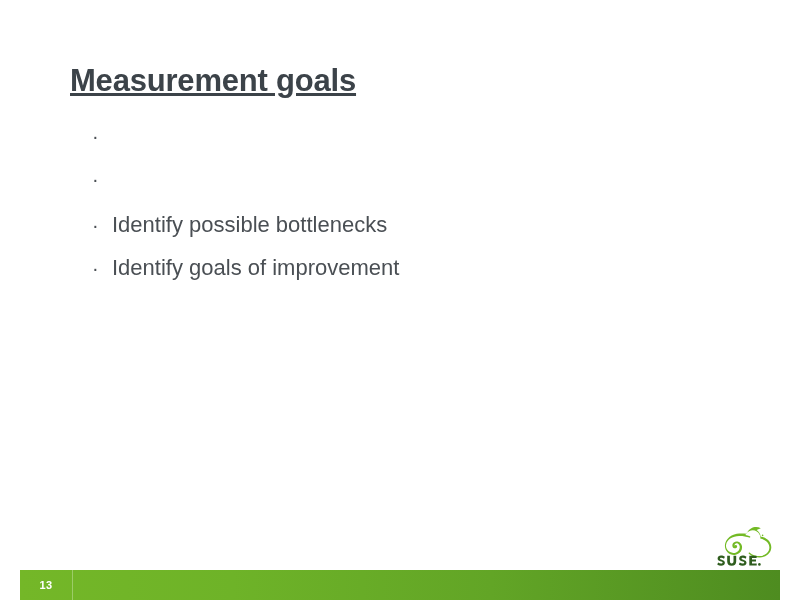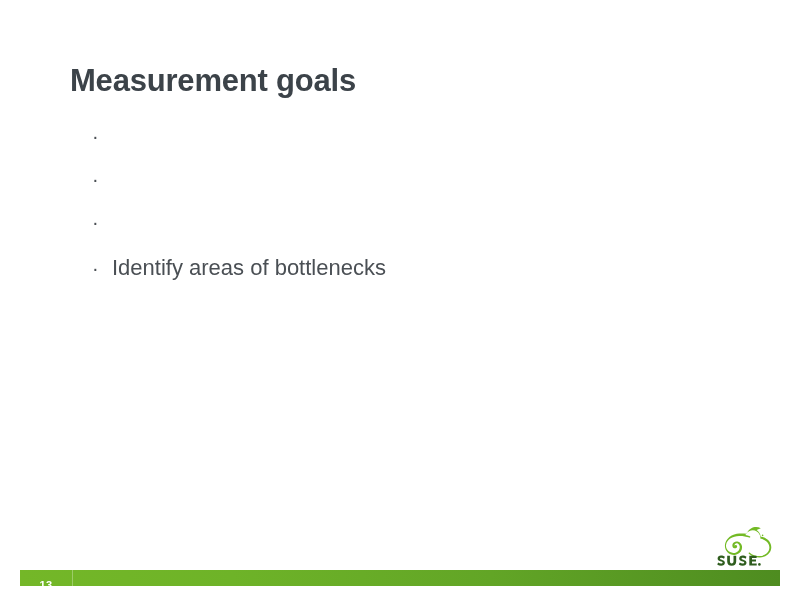--- a/index.html
+++ b/index.html
@@ -22,20 +22,21 @@
   }
   .slide-title {
     position: absolute;
     left: 70px;
     top: 42px;
     font-size: 31px;
     font-weight: bold;
     color: #3c4349;
     letter-spacing: -0.2px;
     white-space: nowrap;
+    text-decoration: underline;
   }
   .bullet-list {
     position: absolute;
     left: 92px;
     top: 126px;
     width: 640px;
     list-style: none;
     margin: 0;
     padding: 0;
   }
@@ -55,21 +56,21 @@
     text-align: left;
   }
   .bullet-text {
     white-space: nowrap;
   }
   .footer-bar {
     position: absolute;
     left: 20px;
     top: 570px;
     width: 760px;
-    height: 16px;
+    height: 30px;
     background: linear-gradient(to right, #74b728 0%, #6eb328 28%, #62a526 62%, #4e8c20 100%);
   }
   .footer-divider {
     position: absolute;
     left: 52px;
     top: 0;
     width: 1px;
     height: 30px;
     background: rgba(255,255,255,0.30);
   }
@@ -107,24 +108,25 @@
 
   <ul class="bullet-list">
     <li class="bullet-item">
       <span class="bullet-marker">·</span>
     </li>
     <li class="bullet-item">
       <span class="bullet-marker">·</span>
     </li>
     <li class="bullet-item">
       <span class="bullet-marker">·</span>
+      <span class="bullet-text">Identify possible bottlenecks</span>
     </li>
     <li class="bullet-item">
       <span class="bullet-marker">·</span>
-      <span class="bullet-text">Identify areas of bottlenecks</span>
+      <span class="bullet-text">Identify goals of improvement</span>
     </li>
   </ul>
 
   <div class="logo">
     <svg width="66" height="44" viewBox="0 0 66 44" xmlns="http://www.w3.org/2000/svg">
       <g fill="#73ba25">
         <path d="M44.8 4.2c-3.0-1.6-6.9-1.5-9.8 0.2-2.1 1.2-3.6 3.1-4.4 5.3-3.2-0.4-6.6-0.5-9.8 0.1-3.6 0.7-7.0 2.4-9.3 5.2-1.6 1.9-2.6 4.3-2.6 6.8 0 2.4 0.9 4.8 2.6 6.5 1.9 1.9 4.6 2.8 7.2 2.6 2.4-0.2 4.7-1.4 6.1-3.4 1.2-1.7 1.6-3.9 1.0-5.9-0.5-1.7-1.8-3.2-3.5-3.8-1.5-0.5-3.3-0.3-4.5 0.7-1.0 0.8-1.6 2.1-1.4 3.4 0.1 1.0 0.8 2.0 1.8 2.3 0.8 0.3 1.8 0.1 2.4-0.5 0.5-0.5 0.7-1.3 0.4-1.9-0.2-0.5-0.8-0.9-1.4-0.8-0.4 0.1-0.8 0.4-0.9 0.8-0.3-0.6-0.1-1.4 0.4-1.9 0.7-0.6 1.8-0.7 2.6-0.3 1.1 0.5 1.8 1.6 2.0 2.8 0.2 1.6-0.3 3.3-1.4 4.5-1.3 1.4-3.2 2.1-5.1 2.0-2.2-0.1-4.3-1.1-5.7-2.8-1.2-1.5-1.7-3.5-1.4-5.4 0.4-2.5 2.0-4.7 4.1-6.1 2.6-1.8 5.8-2.5 8.9-2.6 3.5-0.1 7.0 0.5 10.3 1.6 0.4 0.1 0.8-0.1 0.9-0.5 0.1-0.4-0.1-0.8-0.5-0.9-1.4-0.5-2.9-0.9-4.4-1.2 0.8-1.6 2.1-3.0 3.7-3.8 2.4-1.2 5.4-1.2 7.7 0.2 1.9 1.1 3.2 3.1 3.5 5.2 0.1 0.6 0.1 1.3 0 1.9 2.1 0.5 4.2 1.3 5.9 2.7 1.9 1.5 3.2 3.8 3.2 6.3 0 2.2-1.0 4.3-2.6 5.8-1.9 1.8-4.5 2.7-7.1 2.8-3.6 0.2-7.2-1.0-9.9-3.4-0.3-0.3-0.8-0.2-1.0 0.1-0.3 0.3-0.2 0.8 0.1 1.0 3.0 2.6 7.0 4.0 11.0 3.8 3.0-0.2 6.0-1.2 8.2-3.3 2.0-1.8 3.2-4.4 3.2-7.1 0-3.0-1.5-5.8-3.8-7.7-2.0-1.7-4.4-2.7-6.9-3.2-0.3-2.5-1.8-4.9-4.0-6.2z"></path>
         <circle cx="46.6" cy="11.4" r="1.7" fill="#ffffff"></circle>
         <circle cx="46.6" cy="11.4" r="0.8" fill="#73ba25"></circle>
       </g>

